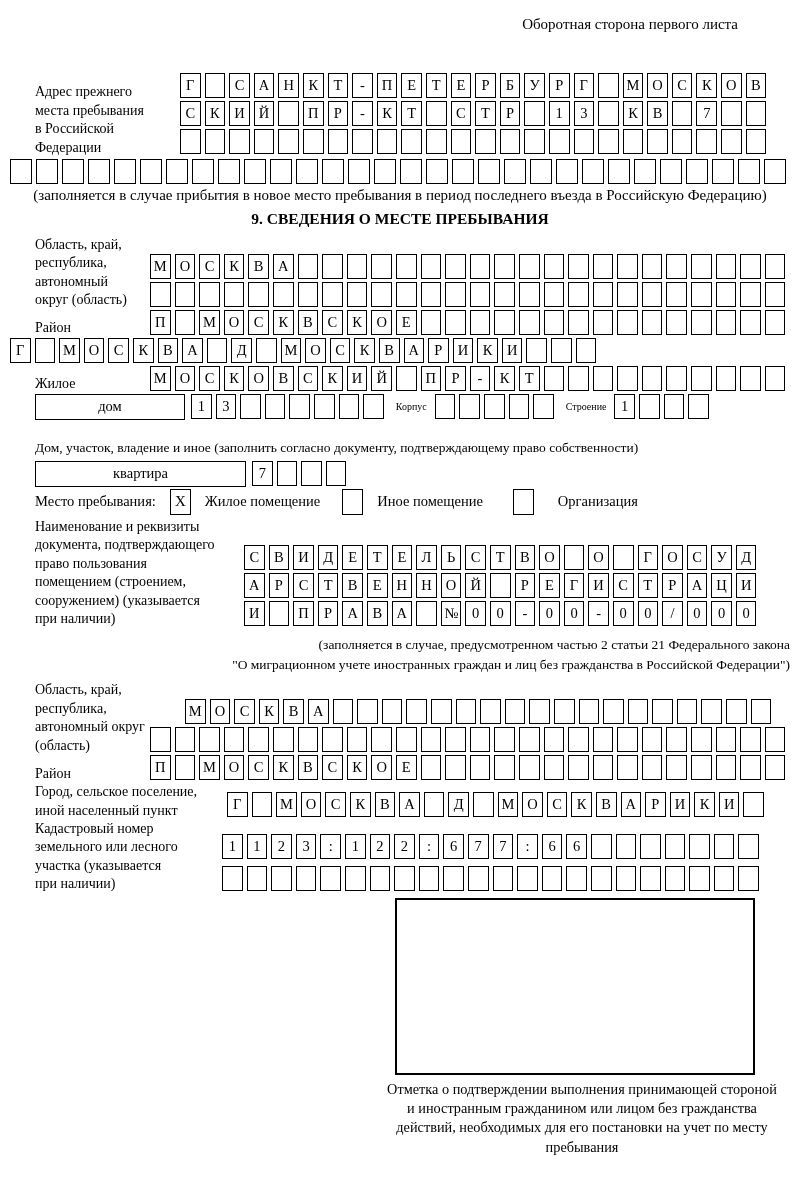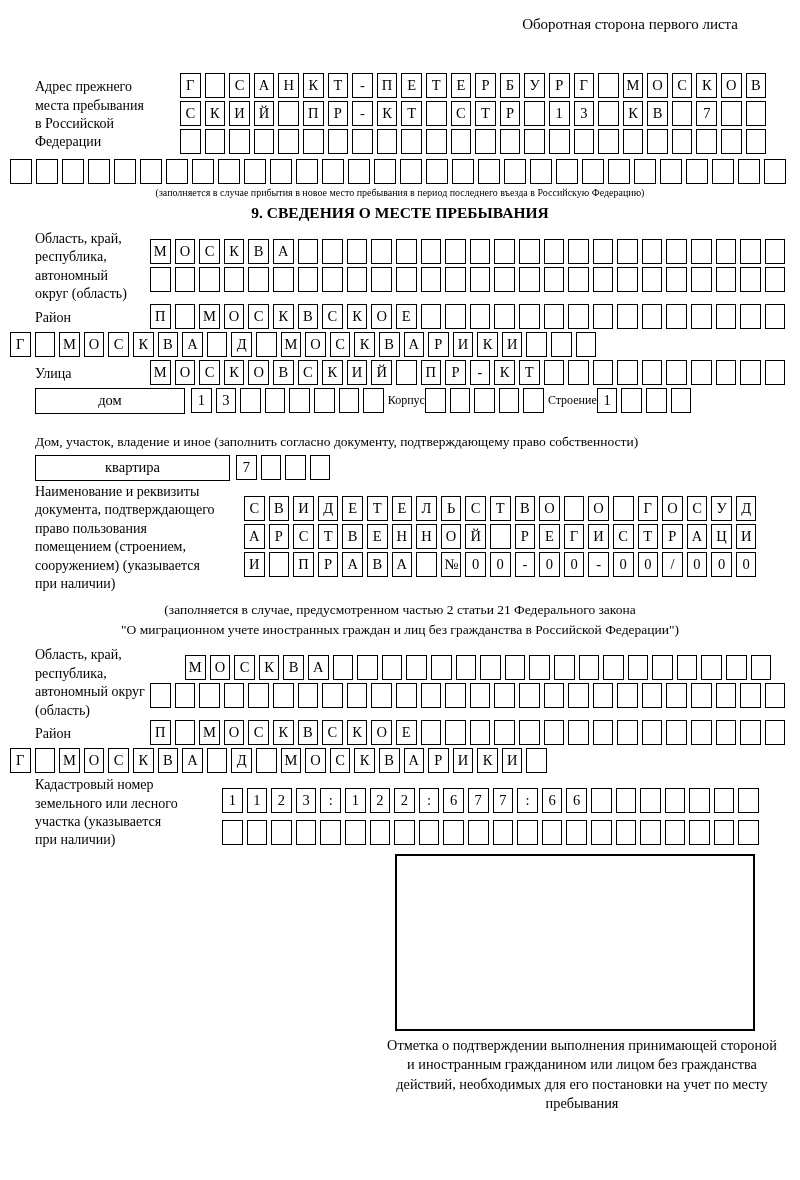--- a/index.html
+++ b/index.html
@@ -5,56 +5,56 @@
   * { box-sizing: border-box; margin: 0; padding: 0; }
   html,body { background:#fff; }
   body{
     width:800px; height:1180px; margin:0 auto; position:relative;
     font-family:"Liberation Serif", serif; color:#000; overflow:hidden;
   }
   .page{ padding:16px 10px 0 10px; }
 
   .top-note{ text-align:right; font-size:15px; padding-right:52px; margin-bottom:40px; }
 
-  .frow{ display:flex; align-items:center; }
+  .frow{ display:flex; align-items:flex-end; }
   .lbl{ font-size:14px; line-height:1.32; white-space:pre-line; margin-left:25px; flex:0 0 auto; }
   .grids{ display:flex; flex-direction:column; }
   .grid{ display:flex; margin-bottom:3px; }
   .cell{
     width:20.6px; height:25px; border:1.5px solid #000; margin-right:4px;
     display:flex; align-items:center; justify-content:center;
     font-size:14.5px; flex:0 0 auto; background:#fff;
   }
   .wide-cells .cell{ width:22px; margin-right:4px; }
 
   .w145{ width:145px; } .w115{ width:115px; } .w138{ width:138px; }
   .w209{ width:209px; } .w192{ width:192px; } .w187{ width:187px; }
 
-  .caption{ font-size:10px; text-align:center; margin:3px 0 6px 0; }
+  .caption{ font-size:15px; text-align:center; margin:3px 0 6px 0; }
   .caption-left{ font-size:13.5px; text-align:left; margin:20px 0 5px 25px; }
   .h-sect{ font-size:15.5px; font-weight:bold; text-align:center; margin:4px 0 8px 0; }
 
   .indent35{ margin-left:35px; }
 
   .housebox{
     border:1.5px solid #000; height:26px; display:flex; align-items:center; justify-content:center;
     font-size:14.5px; flex:0 0 auto; background:#fff;
   }
   .house-row{ display:flex; align-items:center; margin-left:25px; margin-bottom:2px; }
-  .house-row .inline-lbl{ font-size:12px; margin:0 0; }
+  .house-row .inline-lbl{ font-size:10px; margin:0 8px; }
   .gap6{ width:6px; flex:0 0 auto; }
 
   .stay-row{ display:flex; align-items:center; margin-left:25px; margin-bottom:3px; }
   .stay-row .inline-lbl{ font-size:14.5px; }
   .checkbox{
     width:21px; height:26px; border:1.5px solid #000; margin:0 14px;
     display:flex; align-items:center; justify-content:center; font-size:15px; flex:0 0 auto;
   }
 
-  .note2{ font-size:13.5px; text-align:center; line-height:1.5; }
+  .note2{ font-size:13.5px; text-align:right; line-height:1.5; }
 
   .stamp-box{
     margin-left:385px; margin-top:4px; width:360px; height:177px; border:2px solid #000; background:#fff;
   }
   .stamp-caption{
     margin-left:372px; width:400px; font-size:14.3px; text-align:center; line-height:1.35; margin-top:5px;
   }
   .mb2{ margin-bottom:2px; } .mb6{ margin-bottom:6px; }
 </style>
 </head>
@@ -306,21 +306,21 @@
         <span class="cell">И</span>
         <span class="cell">К</span>
         <span class="cell">И</span>
         <span class="cell"></span>
         <span class="cell"></span>
         <span class="cell"></span>
       </div>
   </div>
 
   <div class="frow">
-    <div class="lbl w115">Улица</div>
+    <div class="lbl w115">Жилое</div>
     <div class="grid">
         <span class="cell">М</span>
         <span class="cell">О</span>
         <span class="cell">С</span>
         <span class="cell">К</span>
         <span class="cell">О</span>
         <span class="cell">В</span>
         <span class="cell">С</span>
         <span class="cell">К</span>
         <span class="cell">И</span>
@@ -369,30 +369,39 @@
     <div class="grid" style="margin-bottom:0;">
         <span class="cell">1</span>
         <span class="cell"></span>
         <span class="cell"></span>
         <span class="cell"></span>
       </div>
   </div>
   <div class="caption-left">Дом, участок, владение и иное (заполнить согласно документу, подтверждающему право собственности)</div>
 
   <div class="house-row">
-    <div class="housebox" style="width:195px;">квартира</div>
+    <div class="housebox" style="width:211px;">квартира</div>
     <div class="gap6"></div>
     <div class="grid" style="margin-bottom:0;">
         <span class="cell">7</span>
         <span class="cell"></span>
         <span class="cell"></span>
         <span class="cell"></span>
       </div>
   </div>
 
+  <div class="stay-row">
+    <span class="inline-lbl" style="margin-left:0;">Место пребывания:</span>
+    <div class="checkbox">X</div>
+    <span class="inline-lbl" style="margin:0;">Жилое помещение</span>
+    <div class="checkbox" style="margin-left:22px;"></div>
+    <span class="inline-lbl" style="margin:0;">Иное помещение</span>
+    <div class="checkbox" style="margin-left:30px; margin-right:24px;"></div>
+    <span class="inline-lbl" style="margin:0;">Организация</span>
+  </div>
 
   <div class="frow mb6">
     <div class="lbl w209">Наименование и реквизиты
 документа, подтверждающего
 право пользования
 помещением (строением,
 сооружением) (указывается
 при наличии)</div>
     <div class="grids">
       <div class="grid">
@@ -561,20 +570,22 @@
         <span class="cell"></span>
         <span class="cell"></span>
         <span class="cell"></span>
         <span class="cell"></span>
         <span class="cell"></span>
         <span class="cell"></span>
       </div>
   </div>
 
   <div class="frow">
+    <div class="lbl w192">Город, сельское поселение,
+иной населенный пункт</div>
     <div class="grid">
         <span class="cell">Г</span>
         <span class="cell"></span>
         <span class="cell">М</span>
         <span class="cell">О</span>
         <span class="cell">С</span>
         <span class="cell">К</span>
         <span class="cell">В</span>
         <span class="cell">А</span>
         <span class="cell"></span>

